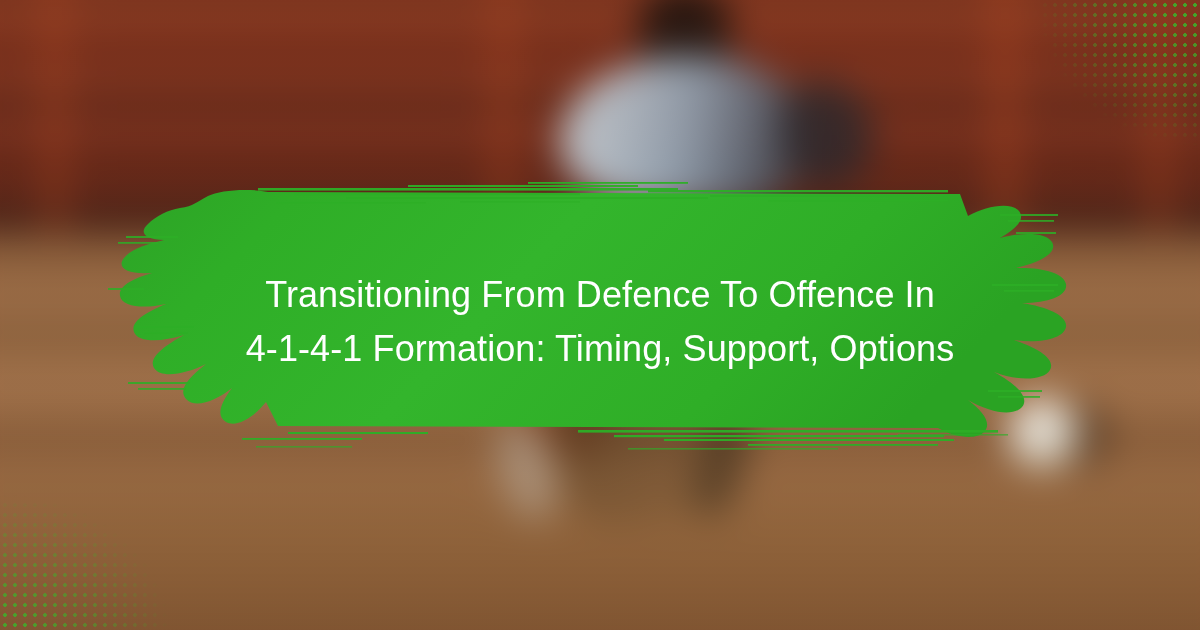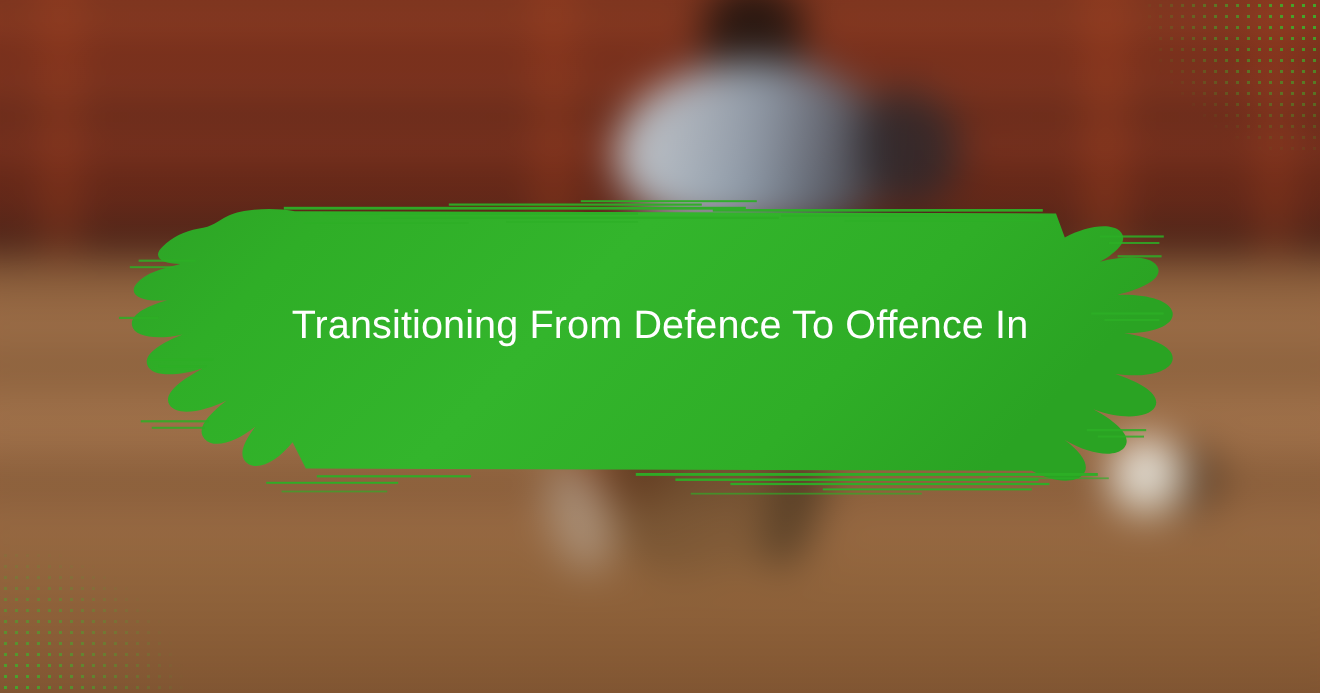--- a/index.html
+++ b/index.html
@@ -363,15 +363,16 @@
         <rect x="884" y="108" width="66" height="2"></rect>
         <rect x="896" y="114" width="50" height="1.8"></rect>
         <rect x="880" y="214" width="54" height="2"></rect>
         <rect x="890" y="220" width="42" height="1.8"></rect>
       </g>
     </svg>
   </div>
 
   <div class="title-block">
     <div class="title-line">Transitioning From Defence To Offence In</div>
+    <div class="title-line">4-1-4-1 Formation: Timing, Support, Options</div>
   </div>
 
 </div>
 
 </body></html>

